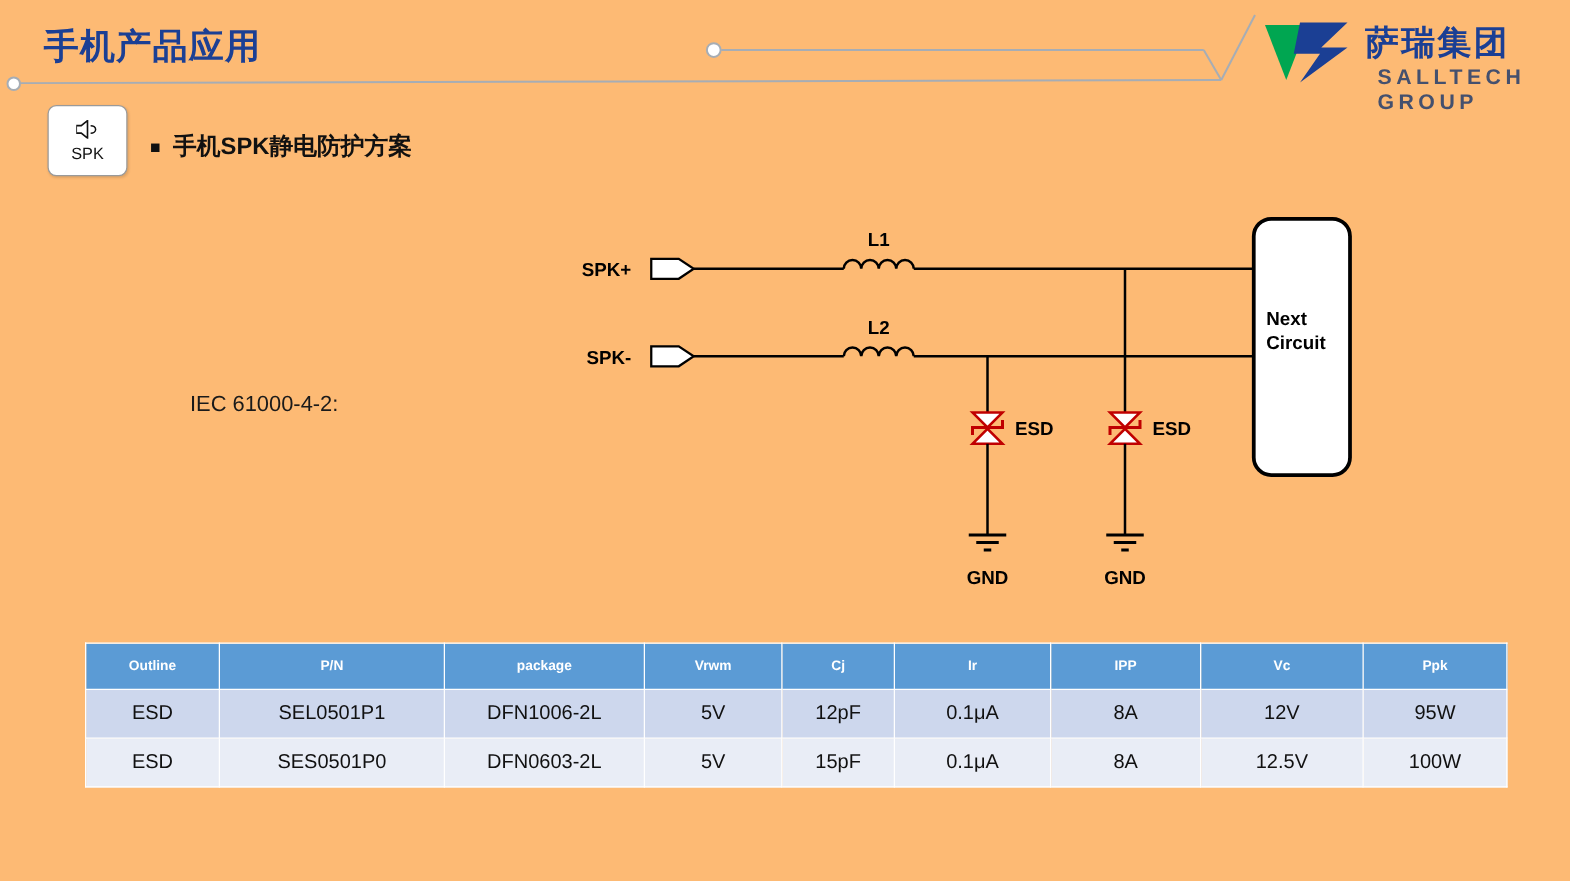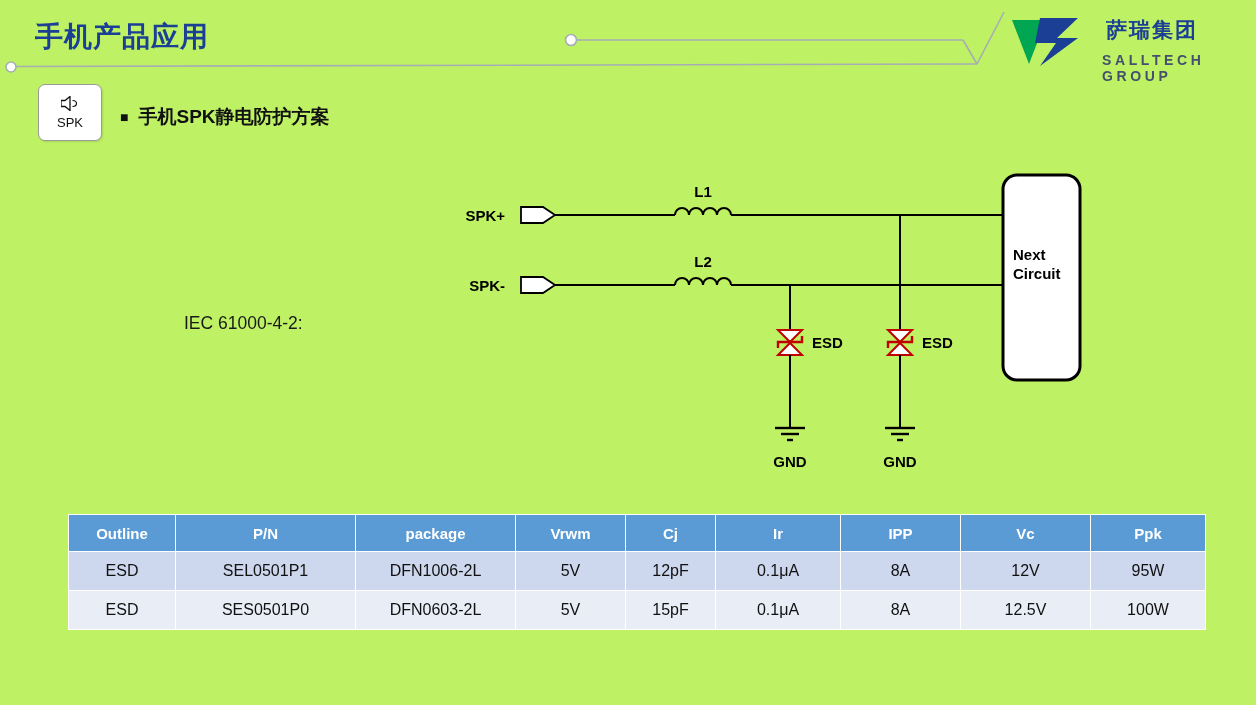--- a/index.html
+++ b/index.html
@@ -1,38 +1,38 @@
 <!DOCTYPE html>
 <html><head>
 <meta charset="utf-8">
 <style>
   * { margin:0; padding:0; box-sizing:border-box; }
   html,body { background:#e9e9e9; }
   body { font-family:"Liberation Sans","DejaVu Sans",sans-serif; }
   .slide {
-    position:relative; width:1256px; height:705px; background:#bef264;
+    position:relative; width:1256px; height:705px; background:#fdba74;
     overflow:hidden; margin:0 auto;
   }
 
   
   .page-title {
     position:absolute; left:35px; top:18px;
     font-size:28px; font-weight:bold; color:#1B3F94; letter-spacing:1px;
   }
   .header-deco { position:absolute; left:0; top:0; width:1256px; height:80px; }
 
   .logo { position:absolute; left:1010px; top:12px; width:240px; height:62px; }
   .logo-mark { position:absolute; left:0; top:2px; }
   .logo-name {
-    position:absolute; left:96px; top:4px;
-    font-size:21px; font-weight:bold; color:#1B3F94; letter-spacing:2px;
+    position:absolute; left:82px; top:4px;
+    font-size:27px; font-weight:bold; color:#1B3F94; letter-spacing:2px;
   }
   .logo-sub {
     position:absolute; left:92px; top:40px;
-    font-size:14px; color:#44506e; letter-spacing:3.6px; font-weight:bold;
+    font-size:17px; color:#44506e; letter-spacing:3.6px; font-weight:bold;
   }
 
   
   .spk-badge {
     position:absolute; left:38px; top:84px; width:64px; height:57px;
     border:1.5px solid #9a9a9a; border-radius:7px; background:#fff;
     display:flex; flex-direction:column; align-items:center; justify-content:center; gap:4px;
     box-shadow:1px 1px 2px rgba(0,0,0,0.12);
   }
   .spk-badge .label { font-size:13px; color:#111; }
@@ -40,21 +40,21 @@
   
   .section-header {
     position:absolute; left:120px; top:104px;
     display:flex; align-items:center; gap:10px;
   }
   .section-header .bullet { font-size:14px; color:#111; }
   .section-header .text { font-size:19px; font-weight:bold; color:#111; }
 
   
   .iec-note {
-    position:absolute; left:184px; top:310px;
+    position:absolute; left:152px; top:310px;
     font-size:17.5px; color:#1a1a1a; line-height:1.55;
   }
 
   
   .circuit-svg { position:absolute; left:440px; top:160px; }
   .circuit-svg text { font-family:"Liberation Sans","DejaVu Sans",sans-serif; }
   .wire { stroke:#000; stroke-width:2; fill:none; }
   .pin  { fill:#fff; stroke:#000; stroke-width:1.8; }
   .esd-part { stroke:#C00000; stroke-width:2; fill:#fff; }
   .esd-bar  { stroke:#C00000; stroke-width:2.4; fill:none; }
@@ -63,21 +63,21 @@
 
   
   .spec-table {
     position:absolute; left:68px; top:514px; width:1137px;
     border-collapse:collapse; table-layout:fixed;
   }
   .spec-table th, .spec-table td {
     border:1.5px solid #ffffff; text-align:center; vertical-align:middle;
   }
   .spec-table th {
-    background:#5B9BD5; color:#ffffff; font-size:15px; font-weight:bold; height:37px;
+    background:#5B9BD5; color:#ffffff; font-size:11px; font-weight:bold; height:37px;
   }
   .spec-table td { font-size:16px; color:#111; height:39px; }
   .spec-table tr.row-0 td { background:#CDD7ED; }
   .spec-table tr.row-1 td { background:#E9EDF6; }
 </style>
 </head>
 <body>
 
 <div class="slide">
 

